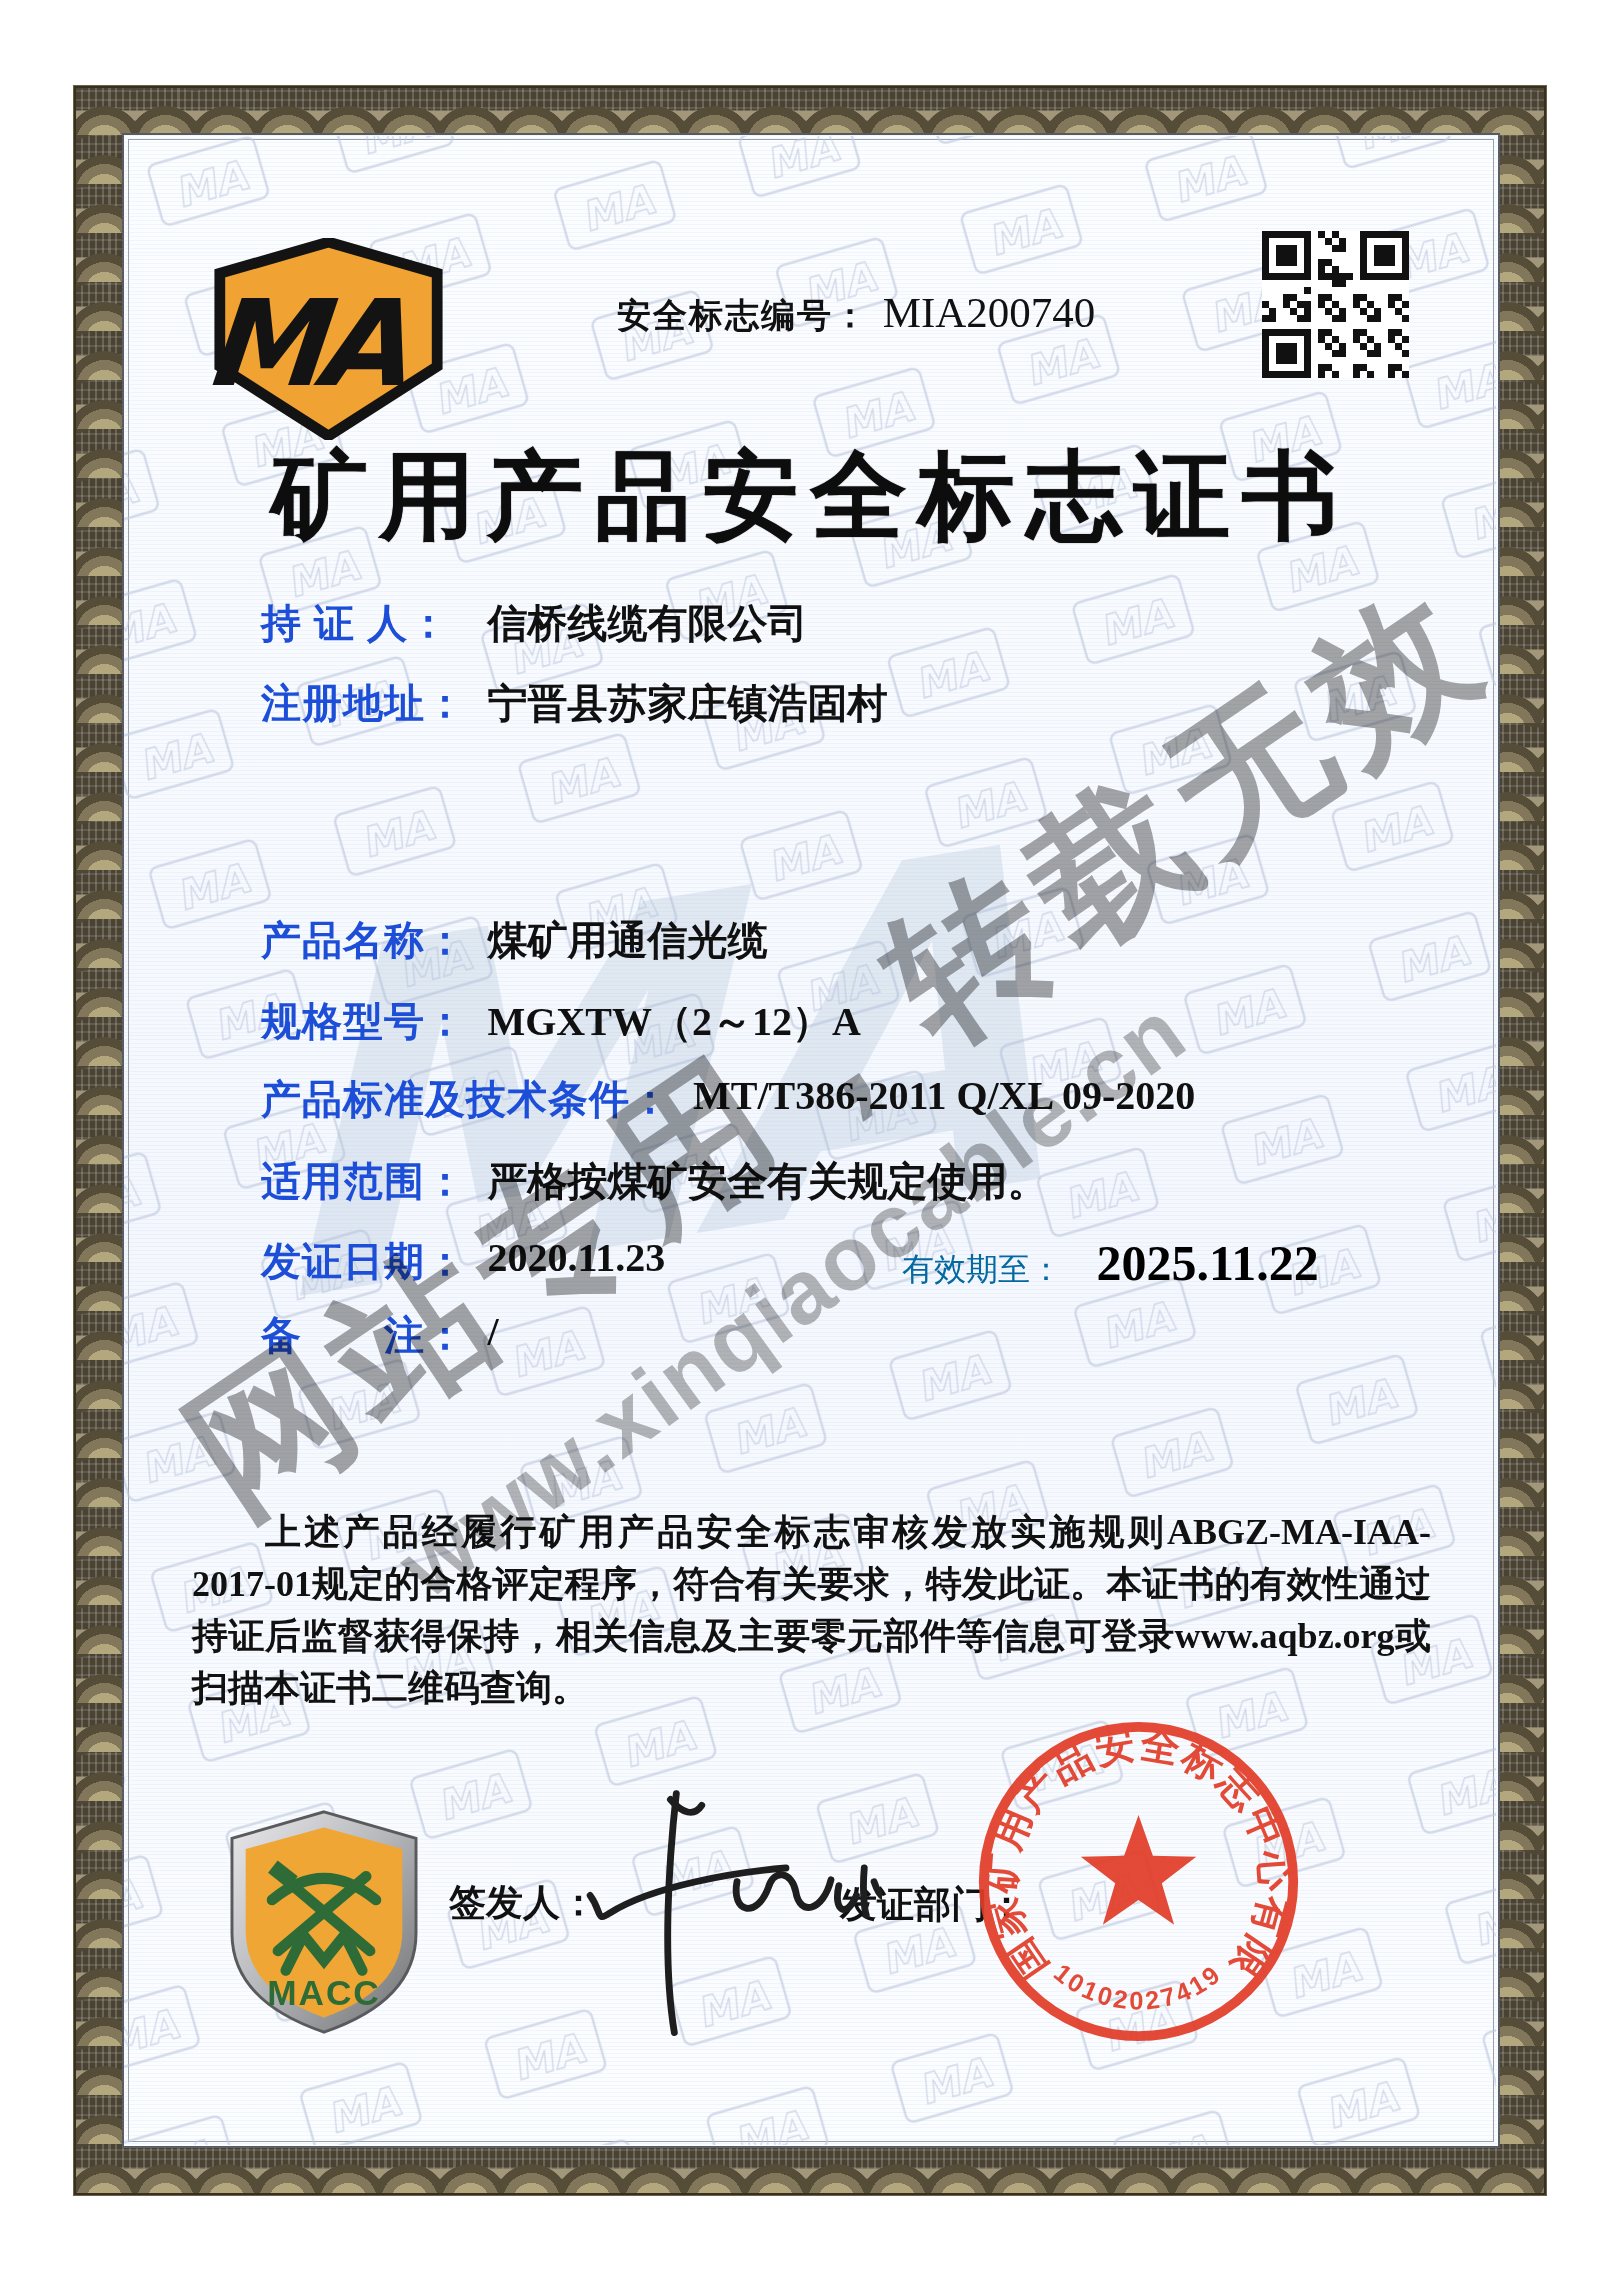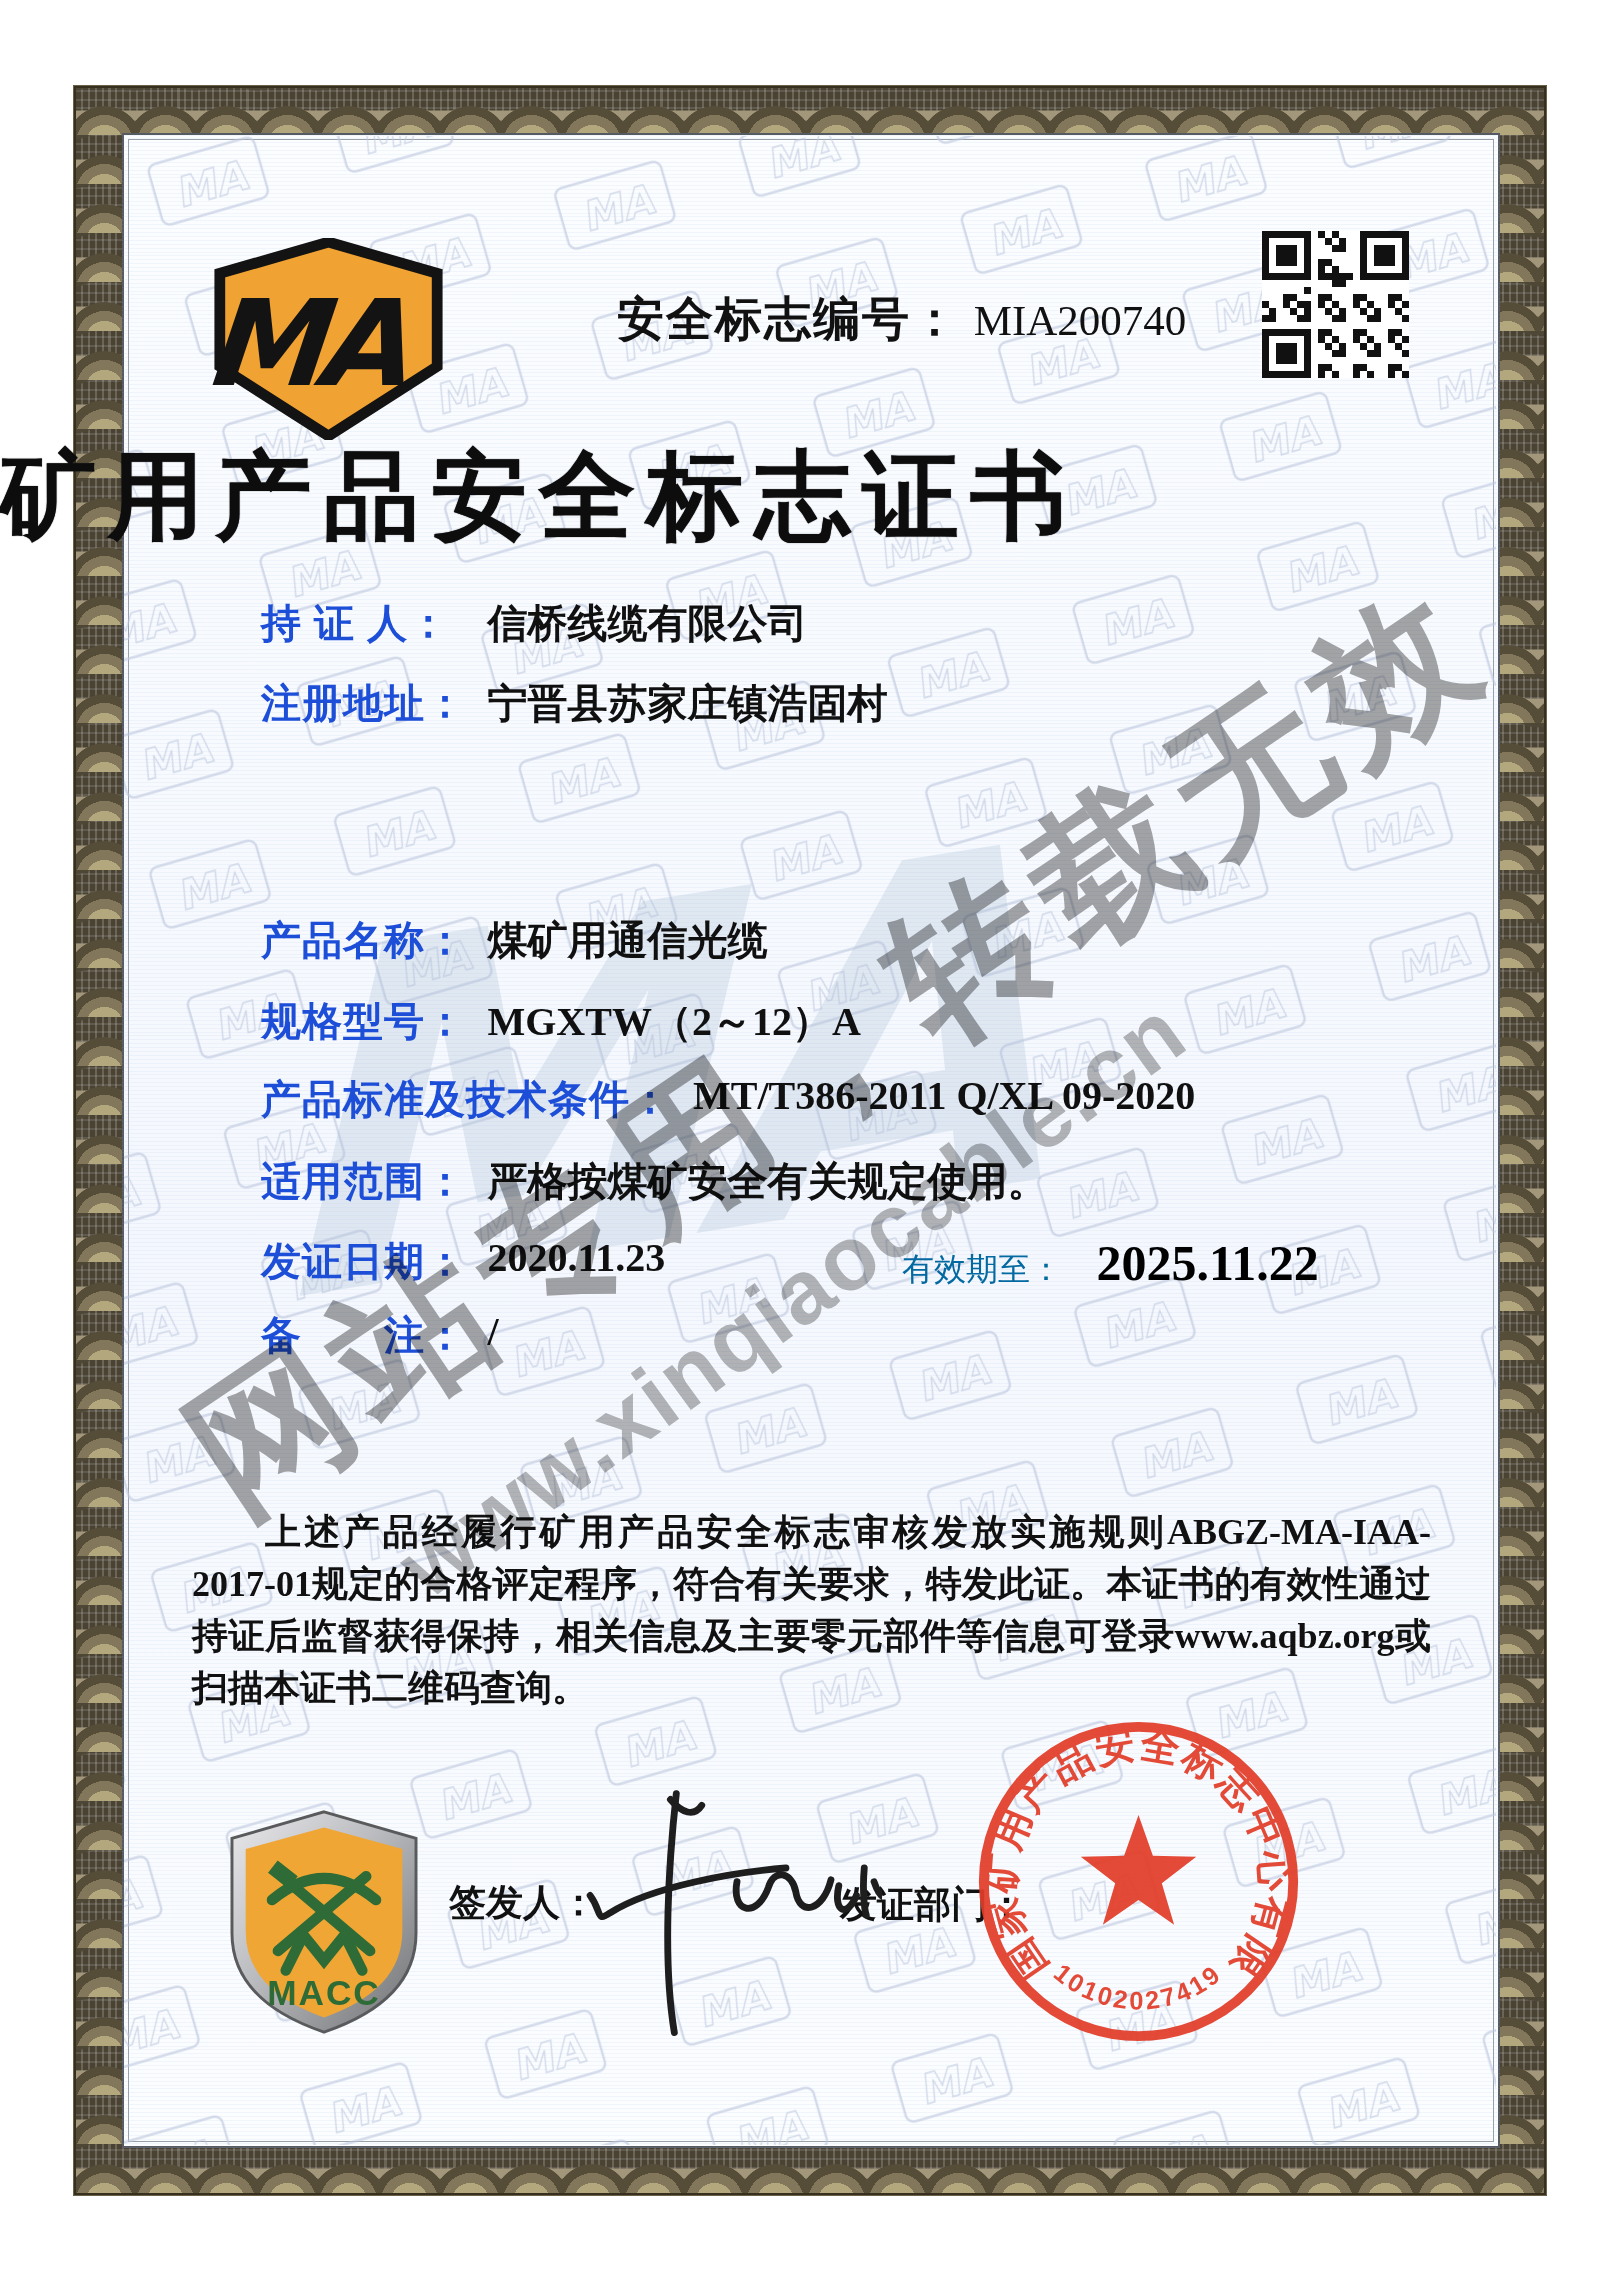--- a/index.html
+++ b/index.html
@@ -23,24 +23,24 @@
   .scanlines{position:absolute;left:122px;top:133px;width:1378px;height:2015px;z-index:1;
     background:repeating-linear-gradient(0deg, rgba(150,180,225,.10) 0 1px, rgba(0,0,0,0) 1px 3.9px);}
   .bg-pattern{position:absolute;left:124px;top:136px;width:1372px;height:2009px;z-index:1;}
   .ghost-ma{position:absolute;left:294px;top:843px;z-index:2;font-family:"DejaVu Sans",sans-serif;
     font-style:italic;font-weight:bold;font-size:461px;line-height:1;letter-spacing:-17.6px;
     color:rgba(172,191,216,.30);transform:rotate(-9deg) skewX(-12deg);}
   .z3{z-index:3;}
   
   .ma-badge{position:absolute;left:211px;top:238px;width:235px;height:202px;}
   .certno{position:absolute;left:617px;top:288px;white-space:nowrap;}
-  .certno .lbl{font-weight:bold;font-size:47px;color:#111;letter-spacing:2px;}
+  .certno .lbl{font-weight:bold;font-size:34px;color:#111;letter-spacing:2px;}
   .certno .val{font-family:"Liberation Serif",serif;font-size:43px;color:#111;margin-left:13.7px;}
   .qr{position:absolute;left:1262px;top:231px;width:147px;height:147px;}
-  .title{position:absolute;left:0;top:433px;width:1621px;
+  .title{position:absolute;left:0;top:433px;width:1621px;text-align:center;
     font-family:"Liberation Serif",serif;font-weight:bold;font-size:96px;color:#0d0d0d;
     letter-spacing:11.8px;text-shadow:0 0 1px #222;}
   
   .row{position:absolute;left:261px;white-space:nowrap;}
   .row .lbl{display:inline-block;font-weight:bold;font-size:40px;color:#1d4ed8;
     letter-spacing:1px;vertical-align:top;}
   .row .lbl.w4{width:222px;text-align:justify;}
   .row .val{display:inline-block;font-family:"Liberation Serif",serif;font-weight:600;
     font-size:40px;color:#101010;vertical-align:top;}
   .pair2{position:absolute;white-space:nowrap;}

